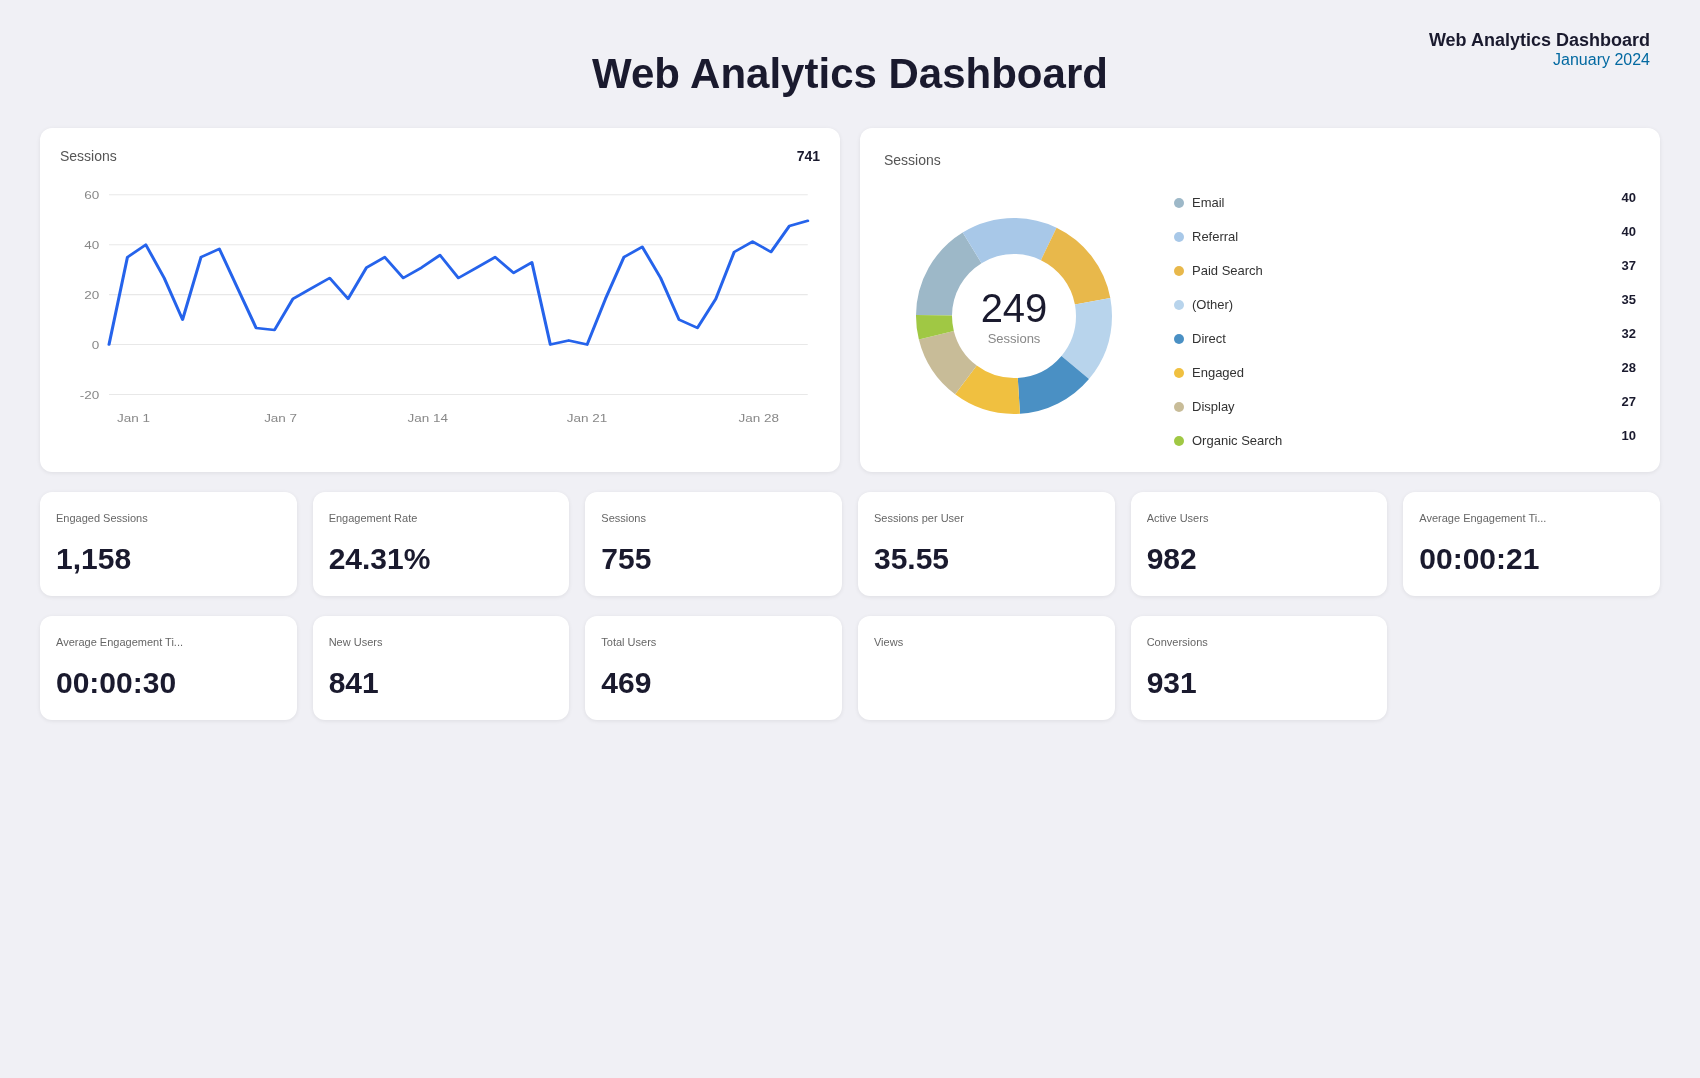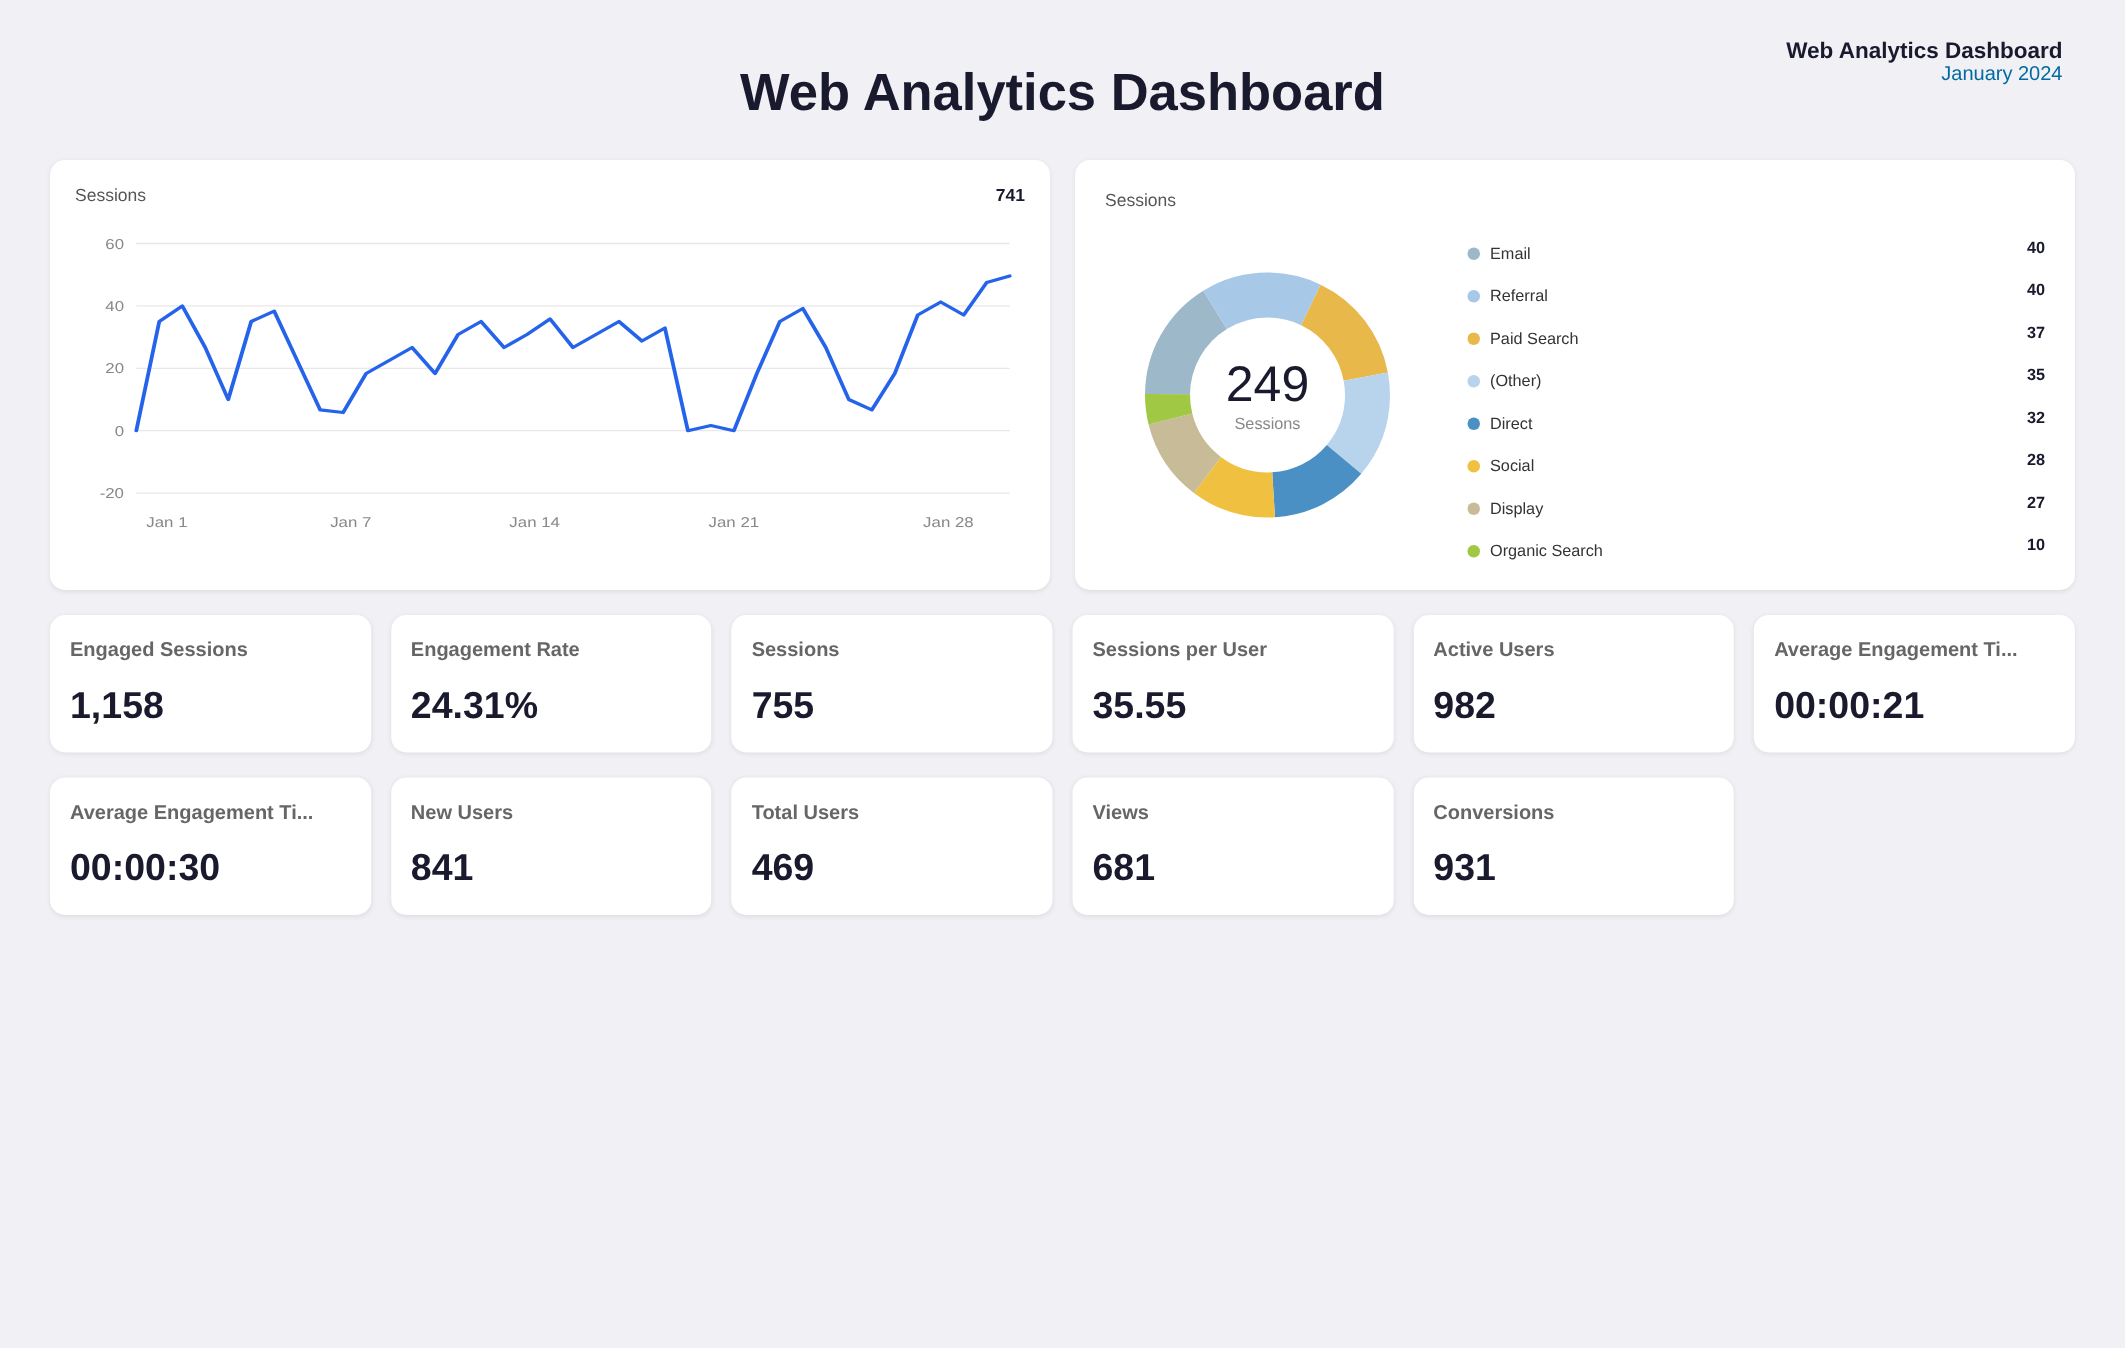--- a/index.html
+++ b/index.html
@@ -51,23 +51,23 @@
       gap: 16px;
       margin-bottom: 20px;
     }
     .metric-card {
       background: #fff;
       border-radius: 12px;
       padding: 20px 16px;
       box-shadow: 0 1px 4px rgba(0,0,0,0.08);
     }
     .metric-label {
-      font-size: 16px;
+      font-size: 11px;
       color: #666;
-      font-weight: 700;
+      font-weight: 400;
       white-space: nowrap;
       overflow: hidden;
       text-overflow: ellipsis;
     }
     .metric-value {
       font-size: 30px;
       font-weight: 700;
       color: #1a1a2e;
       margin-top: 18px;
     }
@@ -298,21 +298,21 @@
           <div class="legend-item">
     <div class="legend-left">
       <div class="legend-dot" style="background:#4a90c4"></div>
       <span class="legend-name">Direct</span>
     </div>
     <span class="legend-val">32</span>
   </div>
           <div class="legend-item">
     <div class="legend-left">
       <div class="legend-dot" style="background:#f0c040"></div>
-      <span class="legend-name">Social</span>
+      <span class="legend-name">Engaged</span>
     </div>
     <span class="legend-val">28</span>
   </div>
           <div class="legend-item">
     <div class="legend-left">
       <div class="legend-dot" style="background:#c8bc98"></div>
       <span class="legend-name">Display</span>
     </div>
     <span class="legend-val">27</span>
   </div>
@@ -363,19 +363,18 @@
     <div class="metric-card">
     <div class="metric-label">New Users</div>
     <div class="metric-value">841</div>
   </div>
     <div class="metric-card">
     <div class="metric-label">Total Users</div>
     <div class="metric-value">469</div>
   </div>
     <div class="metric-card">
     <div class="metric-label">Views</div>
-    <div class="metric-value">681</div>
   </div>
     <div class="metric-card">
     <div class="metric-label">Conversions</div>
     <div class="metric-value">931</div>
   </div>
   </div>
 
 </body></html>

